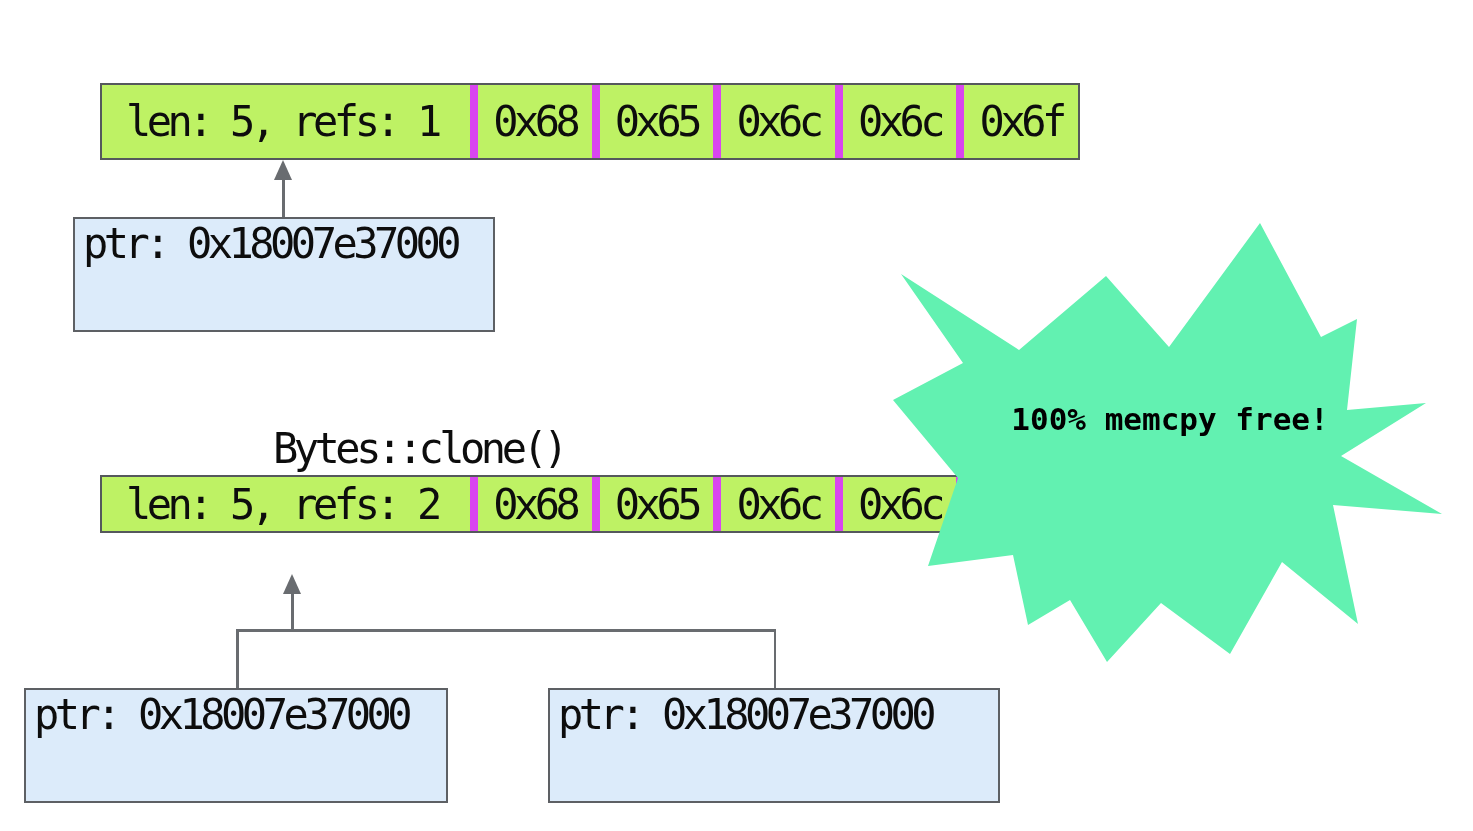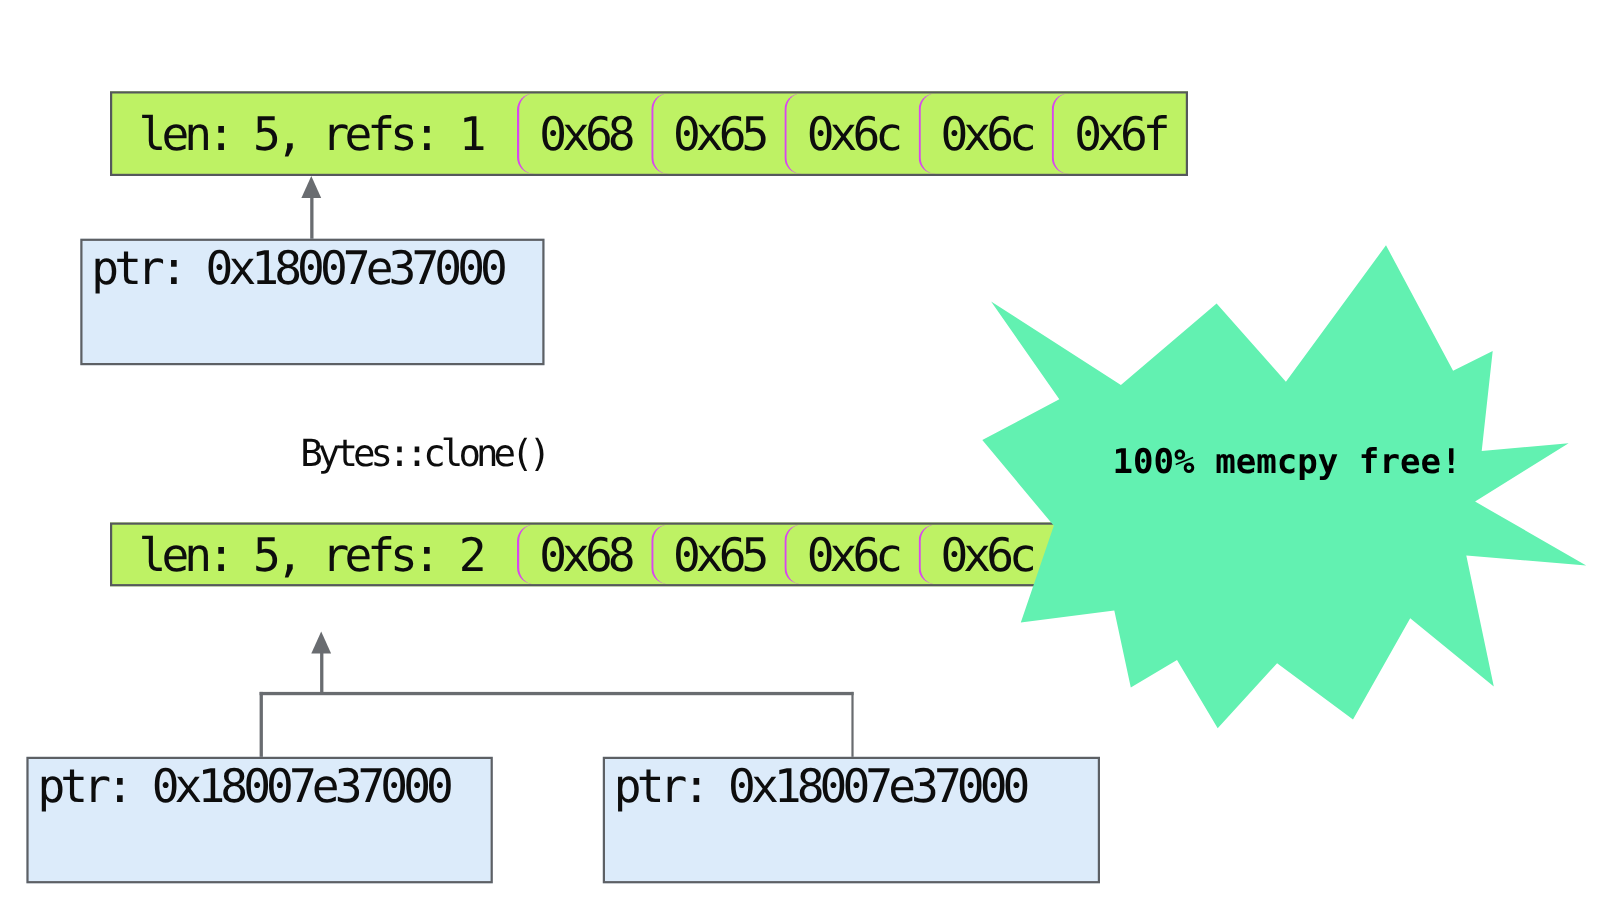--- a/index.html
+++ b/index.html
@@ -23,25 +23,24 @@
     flex:0 0 368px;
     display:flex;align-items:center;
     padding-left:24px;
     box-sizing:border-box;
     font-size:42px;letter-spacing:-4.5px;
     white-space:nowrap;
   }
   .mem-row .cell{
     flex:1 1 0;
     display:flex;align-items:center;justify-content:center;
-    border-left:2px solid #d946ef;
+    border-left:8px solid #d946ef;
     box-sizing:border-box;
     font-size:42px;letter-spacing:-4.5px;
     white-space:nowrap;
-    border-radius:15px;
   }
   
   .ptr-box{
     position:absolute;
     box-sizing:border-box;
     border:2.5px solid #5d6064;
     background:#dcebfa;
     display:flex;align-items:flex-start;
     padding-left:8px;
     font-size:42px;letter-spacing:-4.5px;
@@ -50,23 +49,24 @@
   
   .line{position:absolute;background:#696c70;}
   .arrow-head{
     position:absolute;width:0;height:0;
     border-left:9px solid transparent;
     border-right:9px solid transparent;
     border-bottom:20px solid #696c70;
   }
   .op-label{
     position:absolute;
-    font-size:34px;letter-spacing:-4.5px;
+    font-size:42px;letter-spacing:-4.5px;
     line-height:52px;
     white-space:nowrap;
+    margin-top:36px;
   }
   .star-svg{position:absolute;z-index:5;}
   .star-text{
     font-family:"DejaVu Sans Mono", monospace;
     font-weight:bold;
     font-size:31px;
   }
 </style>
 </head>
 <body>

